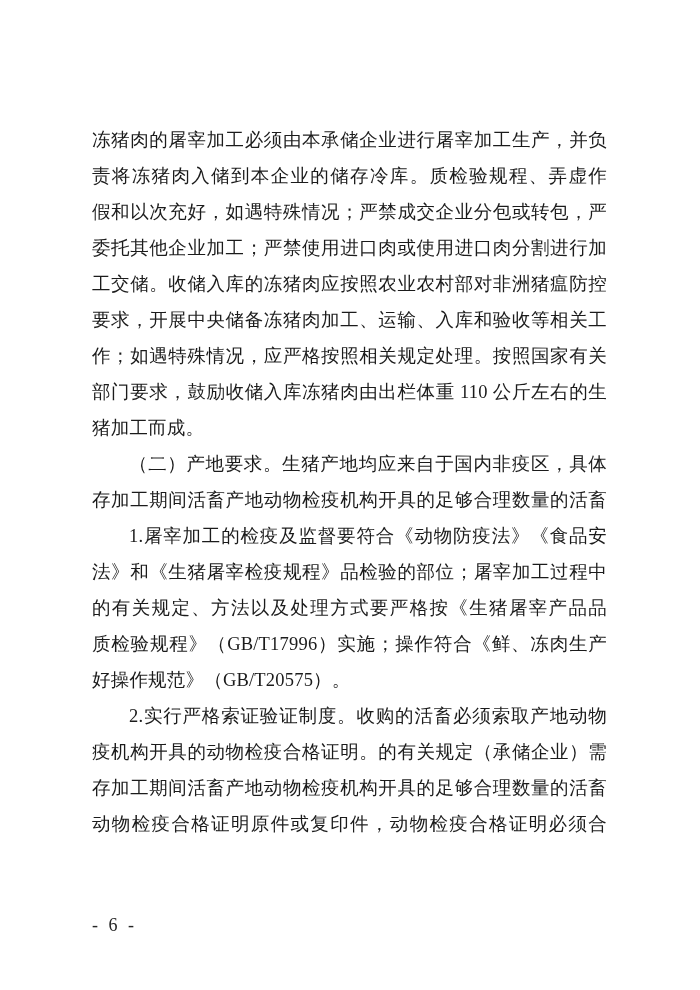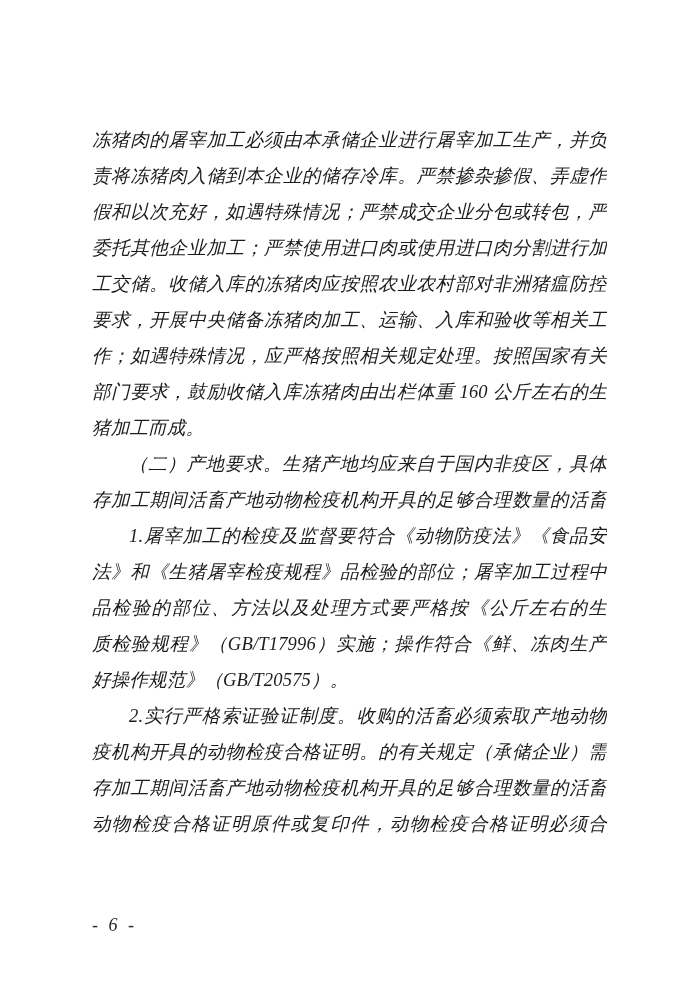--- a/index.html
+++ b/index.html
@@ -8,21 +8,20 @@
     background: #ffffff;
   }
   .page {
     position: relative;
     width: 700px;
     height: 990px;
     background: #ffffff;
     overflow: hidden;
     font-family: "Liberation Serif", "DejaVu Serif", serif;
     color: #1b1b1b;
-    font-style: italic;
   }
   .text-block {
     position: absolute;
     left: 92px;
     top: 122px;
     width: 515px;
   }
   .line {
     font-size: 18.5px;
     line-height: 36px;
@@ -48,33 +47,33 @@
     letter-spacing: 3px;
     color: #262626;
   }
 </style>
 </head>
 <body>
 
 <div class="page">
   <div class="text-block" id="text-block">
       <div class="line">冻猪肉的屠宰加工必须由本承储企业进行屠宰加工生产，并负</div>
-      <div class="line">责将冻猪肉入储到本企业的储存冷库。严禁掺杂掺假、弄虚作</div>
+      <div class="line">责将冻猪肉入储到本企业的储存冷库。质检验规程、弄虚作</div>
       <div class="line">假和以次充好，如遇特殊情况；严禁成交企业分包或转包，严禁</div>
       <div class="line">委托其他企业加工；严禁使用进口肉或使用进口肉分割进行加</div>
       <div class="line">工交储。收储入库的冻猪肉应按照农业农村部对非洲猪瘟防控</div>
       <div class="line">要求，开展中央储备冻猪肉加工、运输、入库和验收等相关工</div>
       <div class="line">作；如遇特殊情况，应严格按照相关规定处理。按照国家有关</div>
-      <div class="line">部门要求，鼓励收储入库冻猪肉由出栏体重 160 公斤左右的生</div>
+      <div class="line">部门要求，鼓励收储入库冻猪肉由出栏体重 110 公斤左右的生</div>
       <div class="line flush">猪加工而成。</div>
       <div class="line indent">（二）产地要求。生猪产地均应来自于国内非疫区，具体</div>
       <div class="line">存加工期间活畜产地动物检疫机构开具的足够合理数量的活畜</div>
       <div class="line indent">1.屠宰加工的检疫及监督要符合《动物防疫法》《食品安全</div>
       <div class="line">法》和《生猪屠宰检疫规程》品检验的部位；屠宰加工过程中肉</div>
-      <div class="line">品检验的部位、方法以及处理方式要严格按《公斤左右的生</div>
+      <div class="line">的有关规定、方法以及处理方式要严格按《生猪屠宰产品品</div>
       <div class="line">质检验规程》（GB/T17996）实施；操作符合《鲜、冻肉生产良</div>
       <div class="line flush">好操作规范》（GB/T20575）。</div>
       <div class="line indent">2.实行严格索证验证制度。收购的活畜必须索取产地动物检</div>
       <div class="line">疫机构开具的动物检疫合格证明。的有关规定（承储企业）需留</div>
       <div class="line">存加工期间活畜产地动物检疫机构开具的足够合理数量的活畜</div>
       <div class="line">动物检疫合格证明原件或复印件，动物检疫合格证明必须合法、</div>
     </div>
   <div class="footer">
     <span>- 6 -</span>
   </div>

